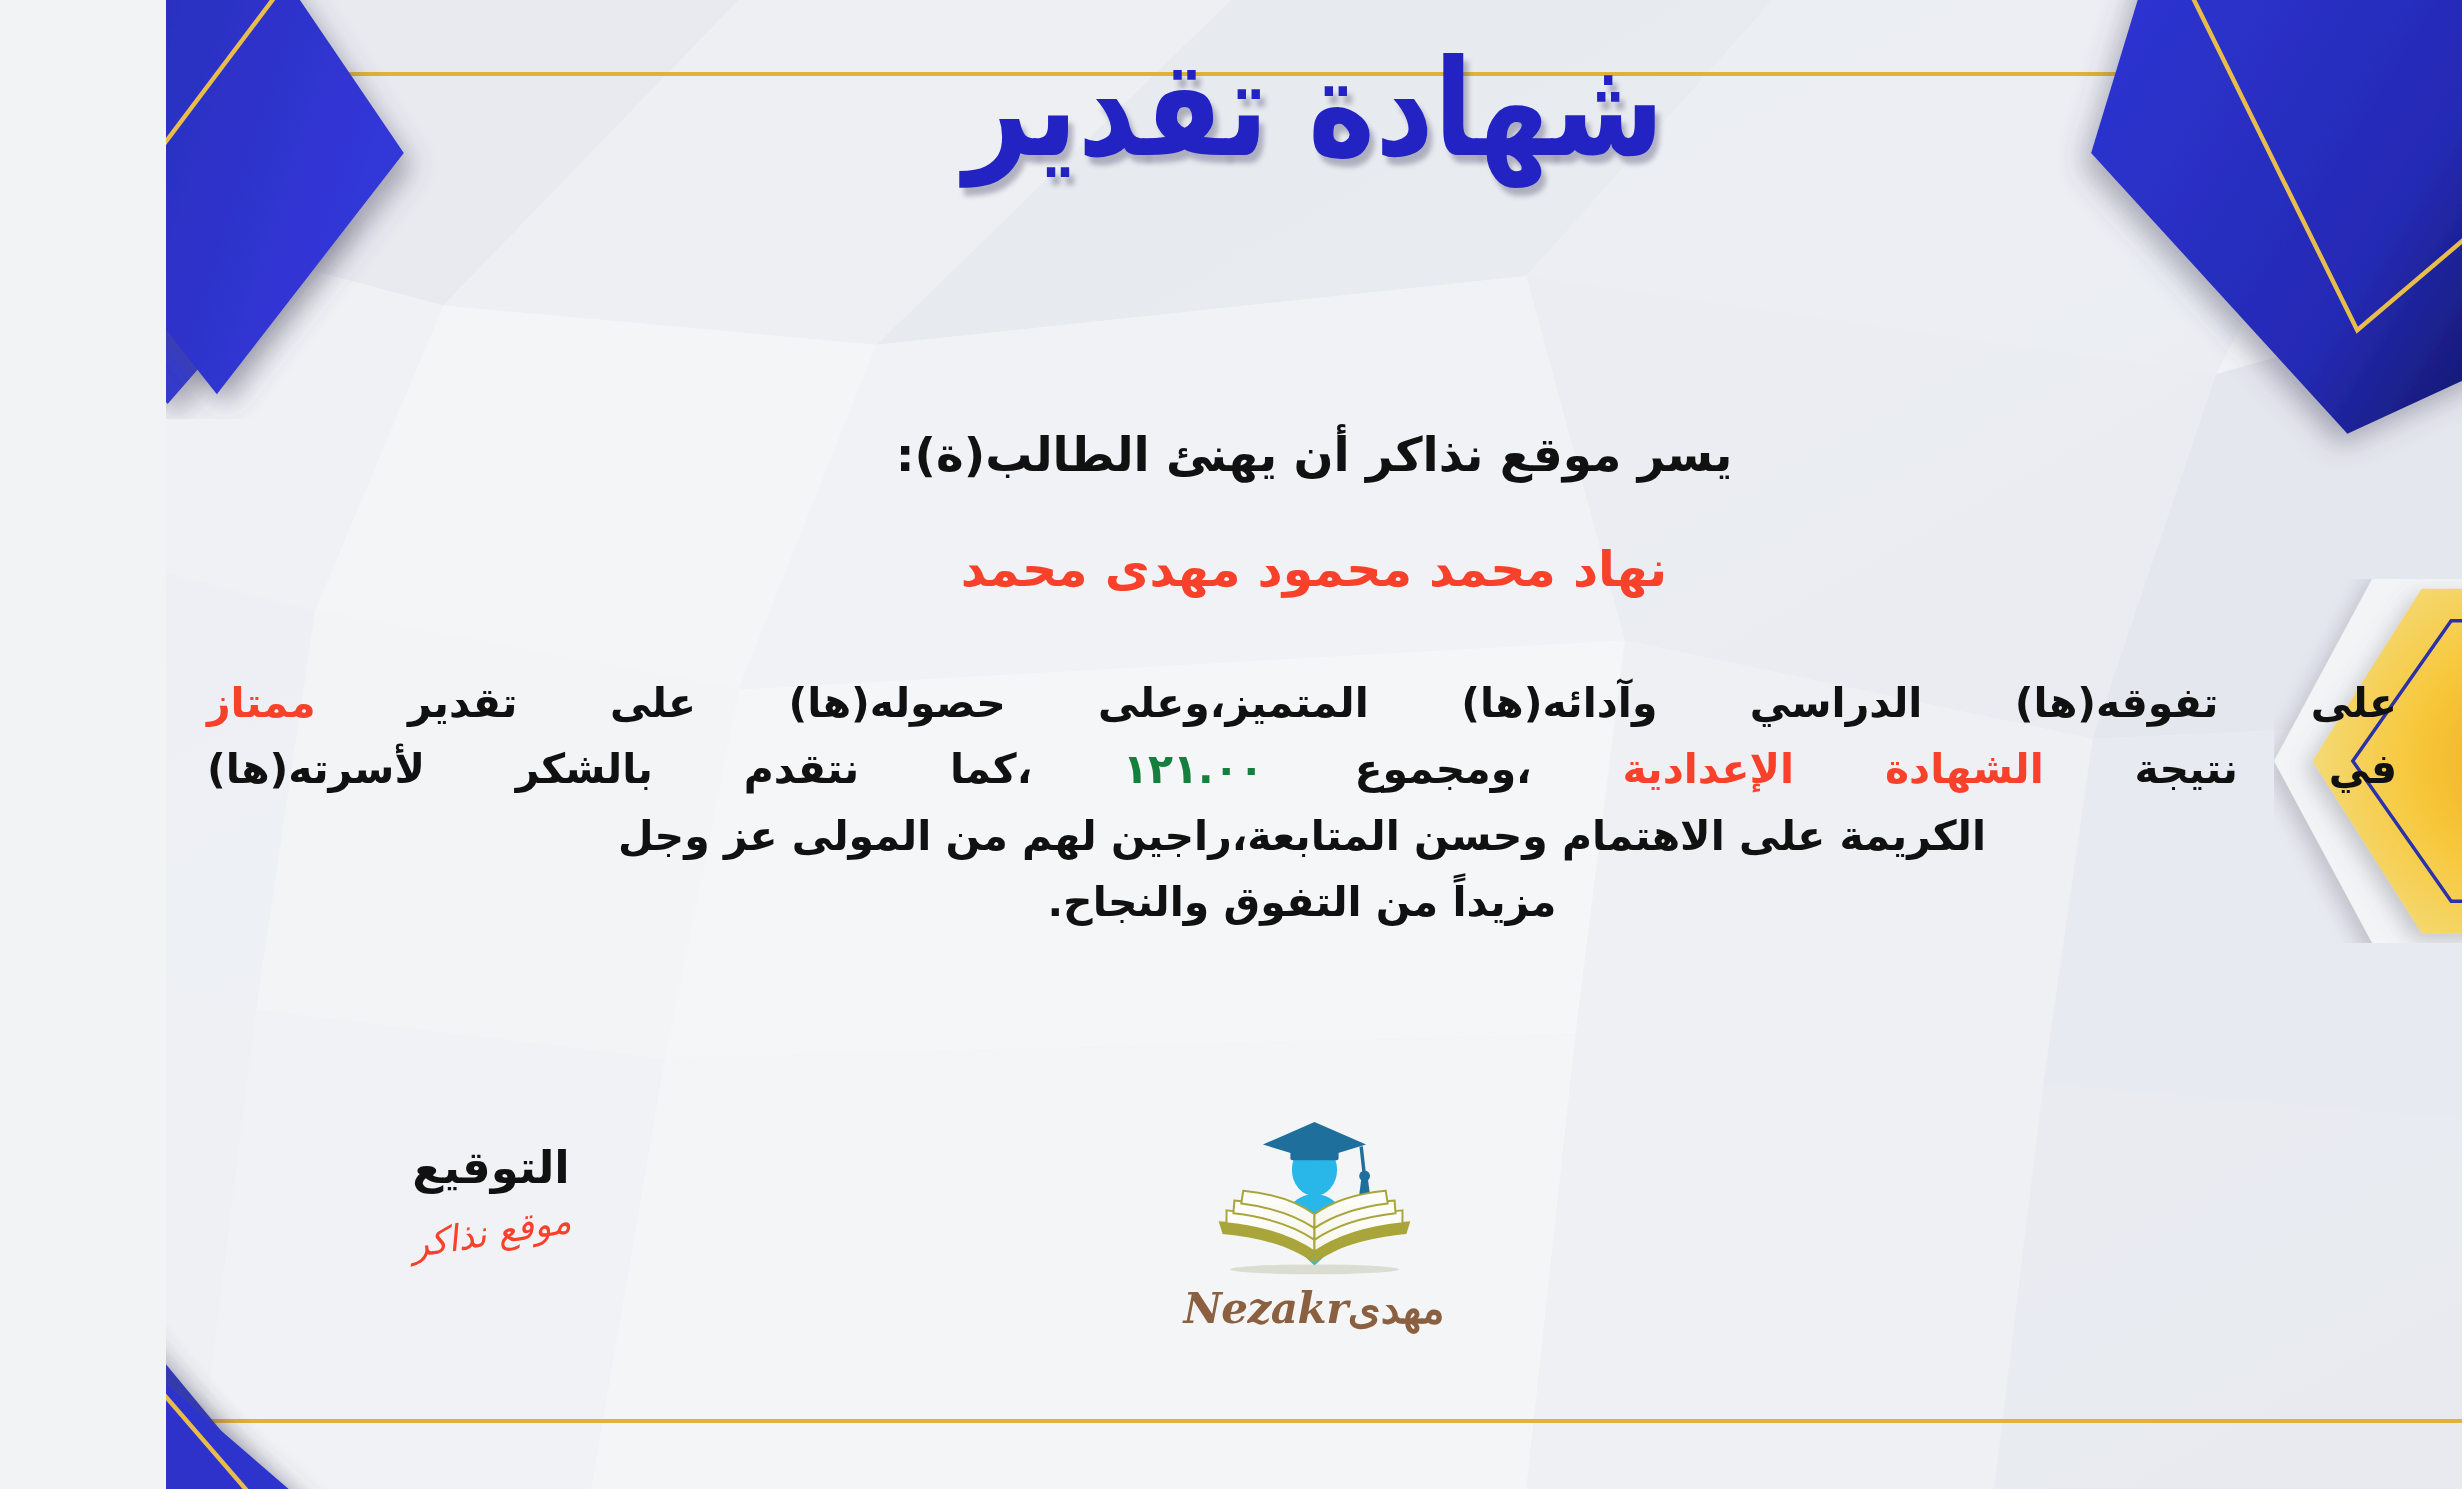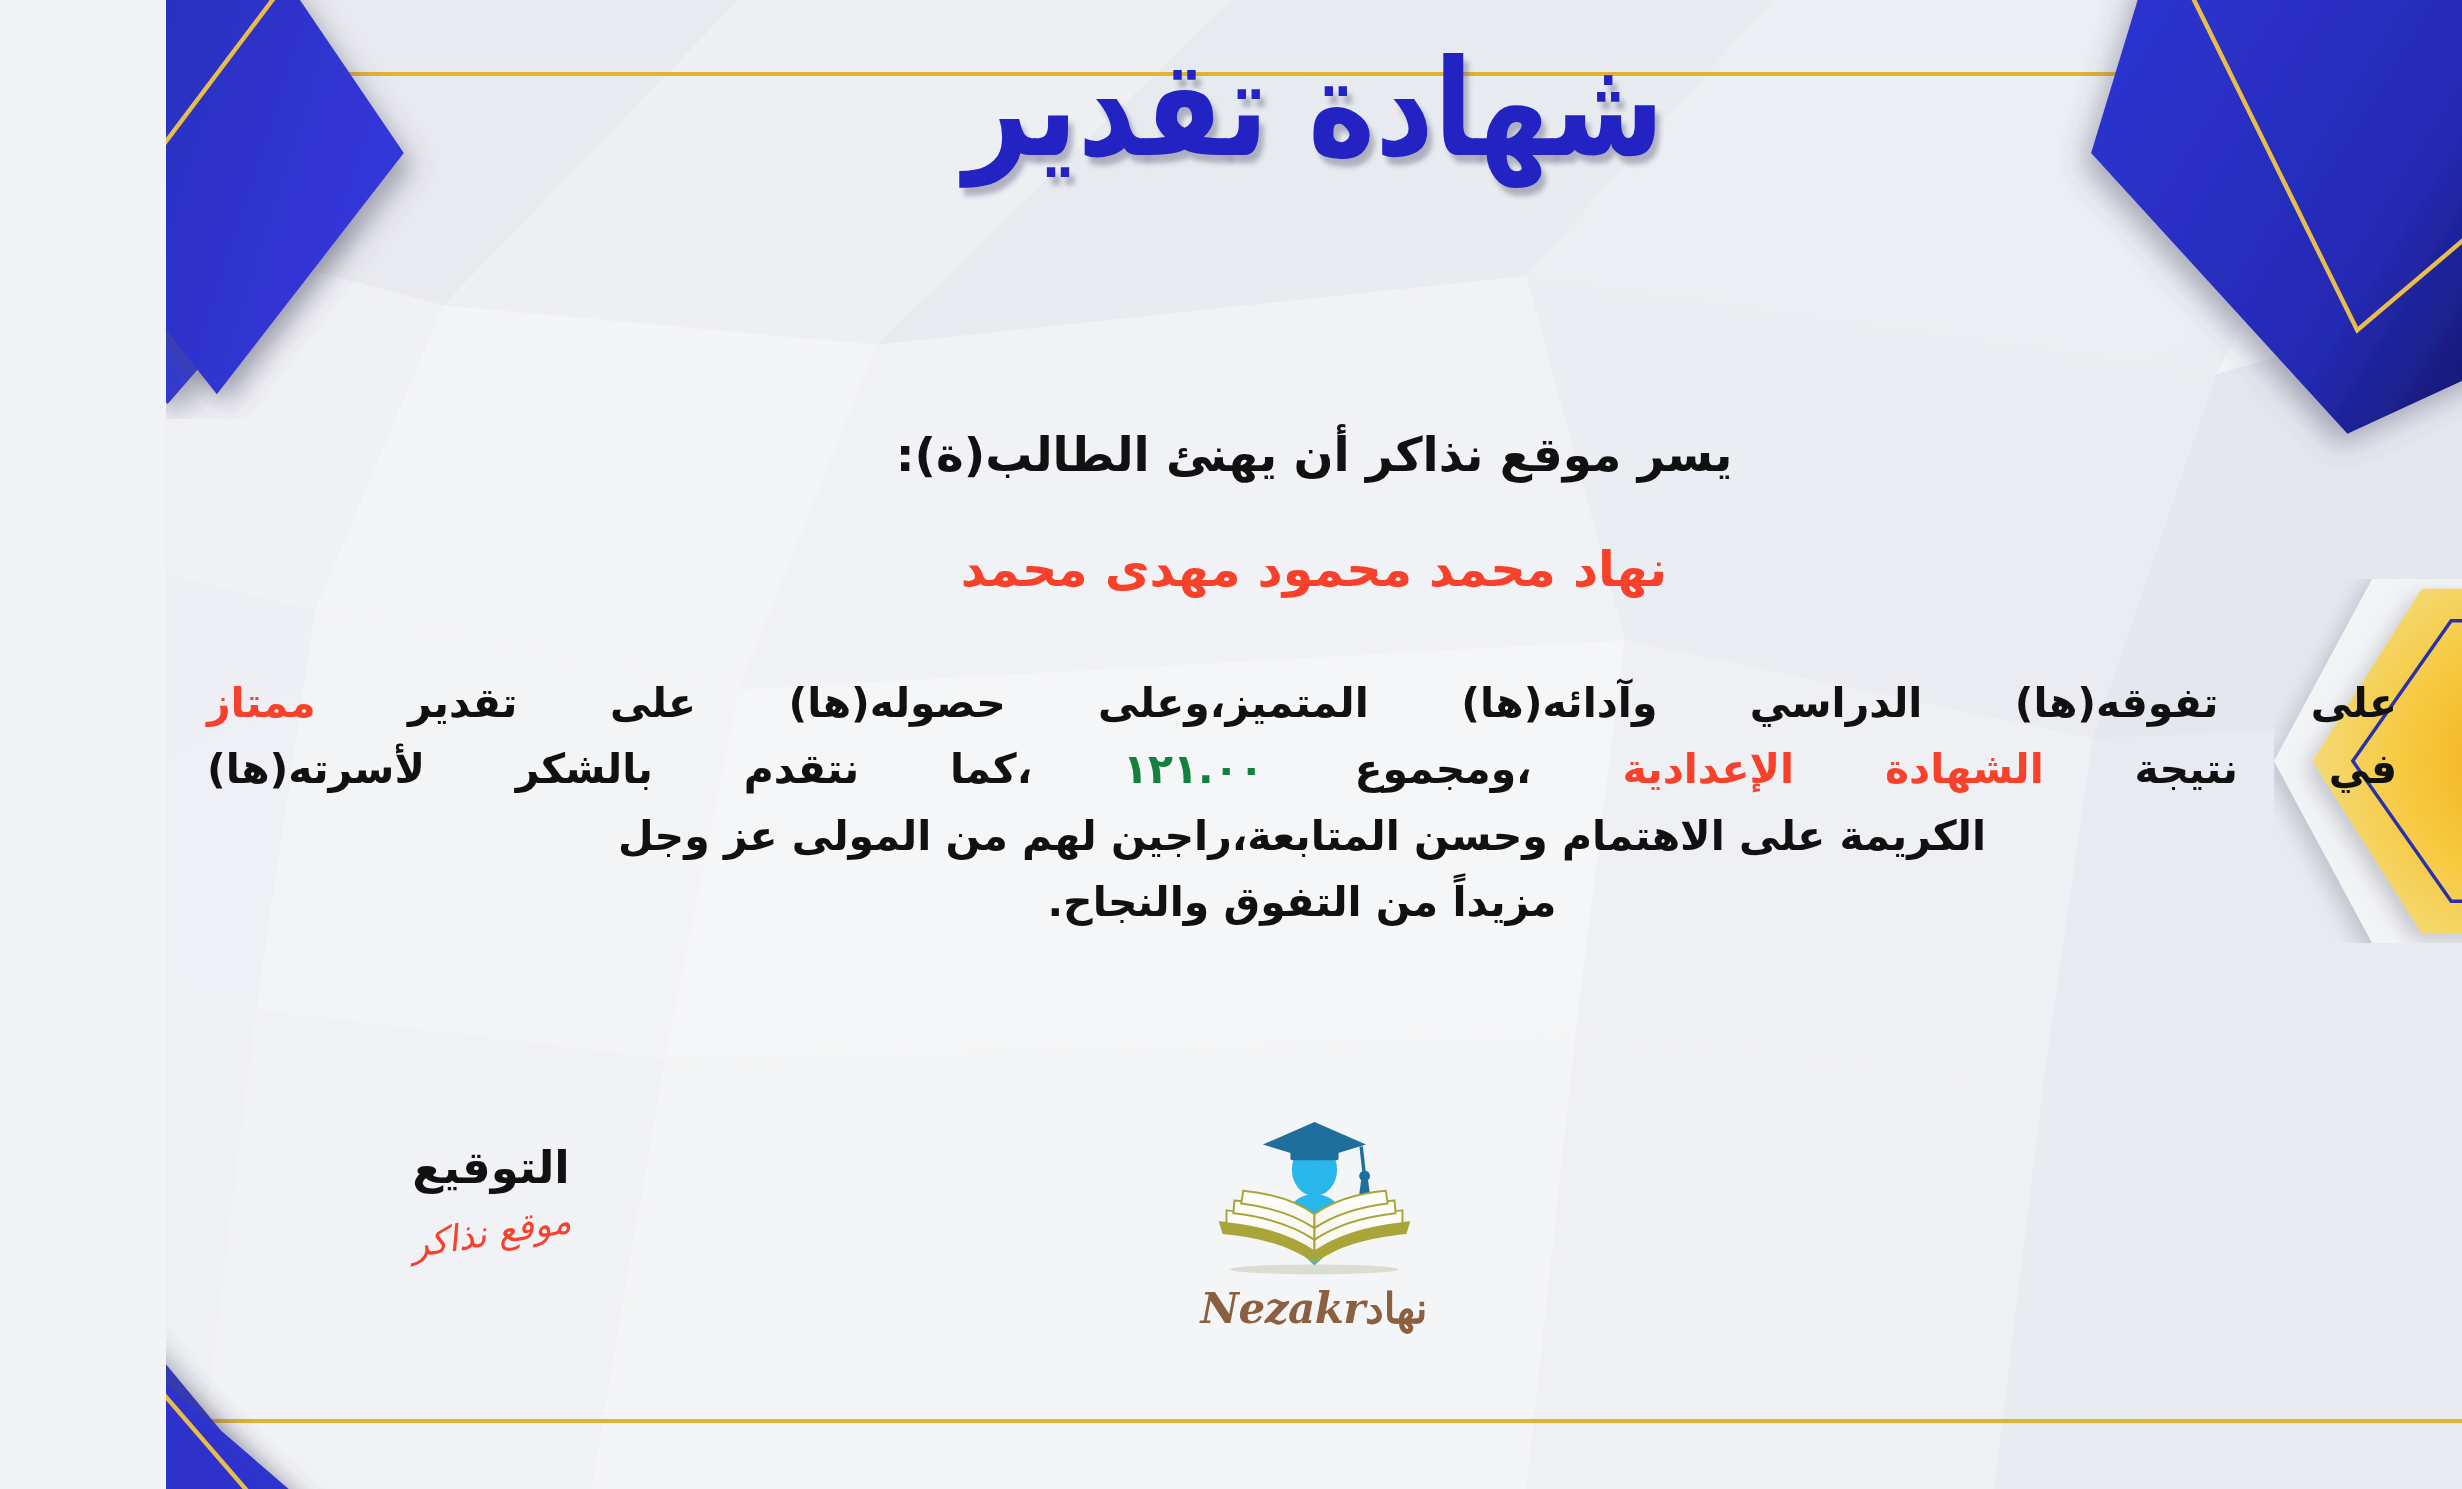--- a/index.html
+++ b/index.html
@@ -286,18 +286,18 @@
 
         <path d="M 235 296 C 280 262 340 244 422 236 L 430 210 C 345 216 280 236 235 268 Z" fill="#a9a53a"></path>
         <path d="M 235 272 C 278 242 338 222 414 214 L 414 188 C 334 194 274 214 235 244 Z" fill="url(#pageG)" stroke="#a9a53a" stroke-width="4"></path>
         <path d="M 235 248 C 276 220 330 202 400 194 L 398 168 C 326 174 272 192 235 220 Z" fill="url(#pageG)" stroke="#a9a53a" stroke-width="4"></path>
         <path d="M 235 224 C 274 198 320 182 384 174 L 380 148 C 318 154 270 170 235 196 Z" fill="url(#pageG)" stroke="#a9a53a" stroke-width="4"></path>
 
         <ellipse cx="235" cy="308" rx="172" ry="10" fill="#c9c9b4" opacity=".55"></ellipse>
       </svg>
     </div>
     <div id="logo-text">
-      <span>نهاد</span><span class="latin">Nezakr</span>
+      <span>مهدى</span><span class="latin">Nezakr</span>
     </div>
   </div>
 
 </div>
 
 
 </body></html>

